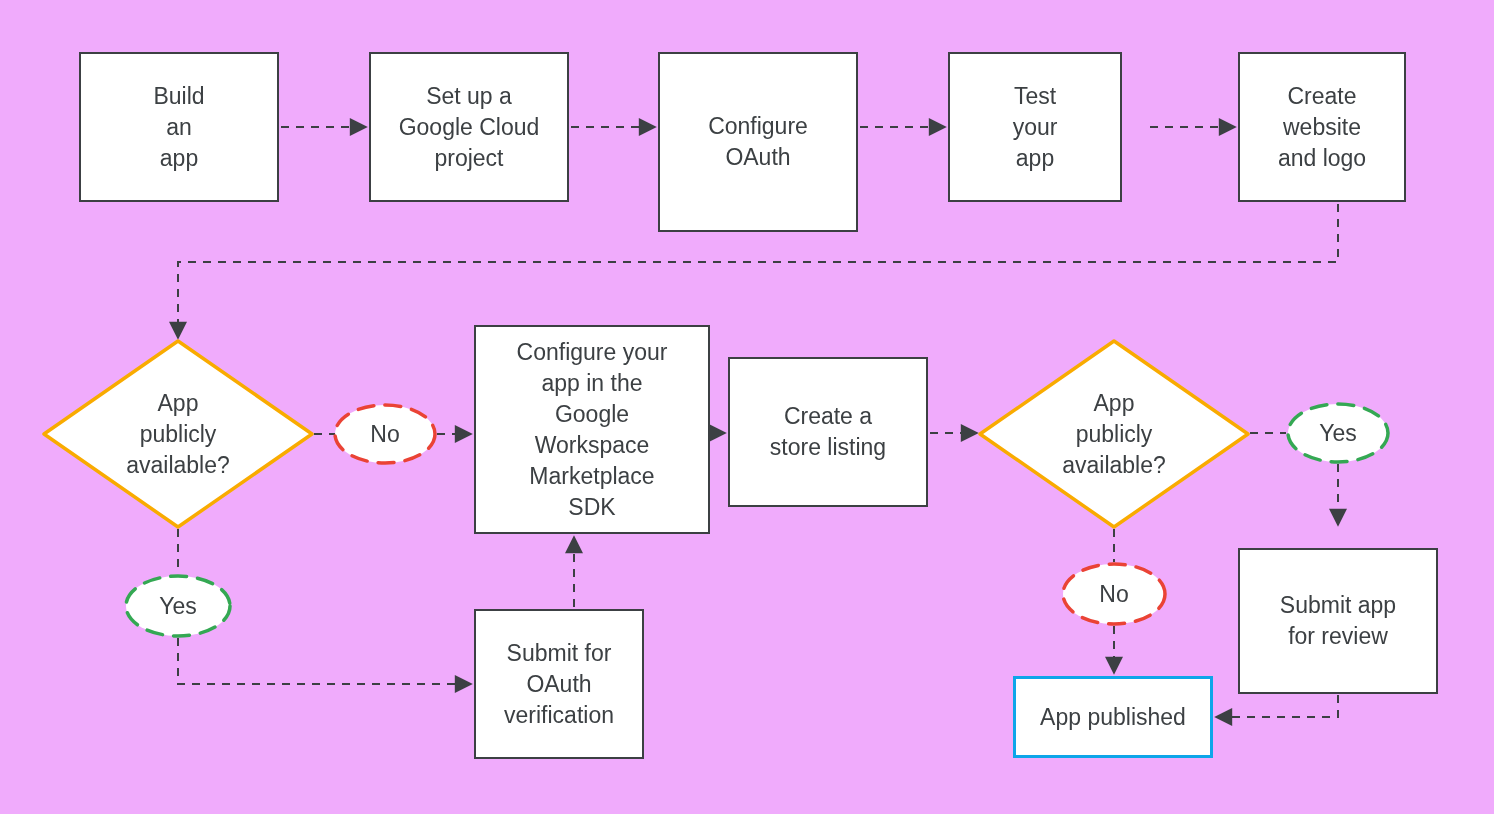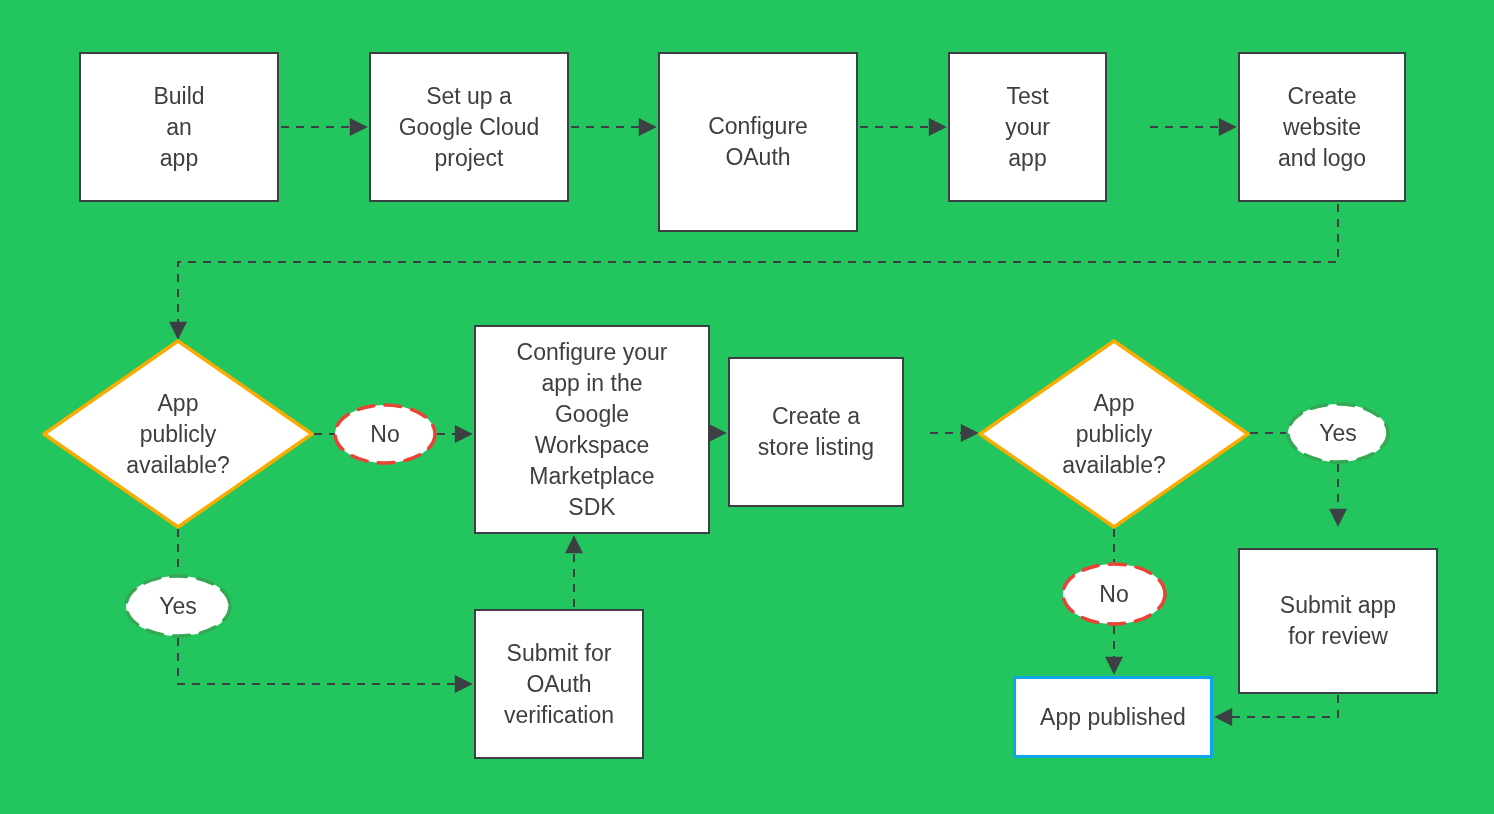--- a/index.html
+++ b/index.html
@@ -1,19 +1,19 @@
 <!DOCTYPE html>
 <html><head>
 <meta charset="utf-8">
 <style>
   html,body{margin:0;padding:0;background:#ffffff;}
   .canvas{
     position:relative;
     width:1494px;height:814px;
-    background:#22c55e;
+    background:#f0abfc;
     font-family:"Liberation Sans", sans-serif;
     color:#3c4043;
     overflow:hidden;
   }
   .wires{position:absolute;left:0;top:0;}
   .node{
     position:absolute;
     display:flex;align-items:center;justify-content:center;
     text-align:center;
     background:#ffffff;
@@ -86,40 +86,40 @@
   </div>
   <div class="node" style="left:369px;top:52px;width:200px;height:150px">
     <span>Set up a
 Google Cloud
 project</span>
   </div>
   <div class="node" style="left:658px;top:52px;width:200px;height:180px">
     <span>Configure
 OAuth</span>
   </div>
-  <div class="node" style="left:948px;top:52px;width:159px;height:150px">
+  <div class="node" style="left:948px;top:52px;width:174px;height:150px">
     <span>Test
 your
 app</span>
   </div>
   <div class="node" style="left:1238px;top:52px;width:168px;height:150px">
     <span>Create
 website
 and logo</span>
   </div>
 
   <div class="node" style="left:474px;top:325px;width:236px;height:209px">
     <span>Configure your
 app in the
 Google
 Workspace
 Marketplace
 SDK</span>
   </div>
-  <div class="node" style="left:728px;top:357px;width:176px;height:150px">
+  <div class="node" style="left:728px;top:357px;width:200px;height:150px">
     <span>Create a
 store listing</span>
   </div>
   <div class="node" style="left:474px;top:609px;width:170px;height:150px">
     <span>Submit for
 OAuth
 verification</span>
   </div>
   <div class="node" style="left:1238px;top:548px;width:200px;height:146px">
     <span>Submit app

